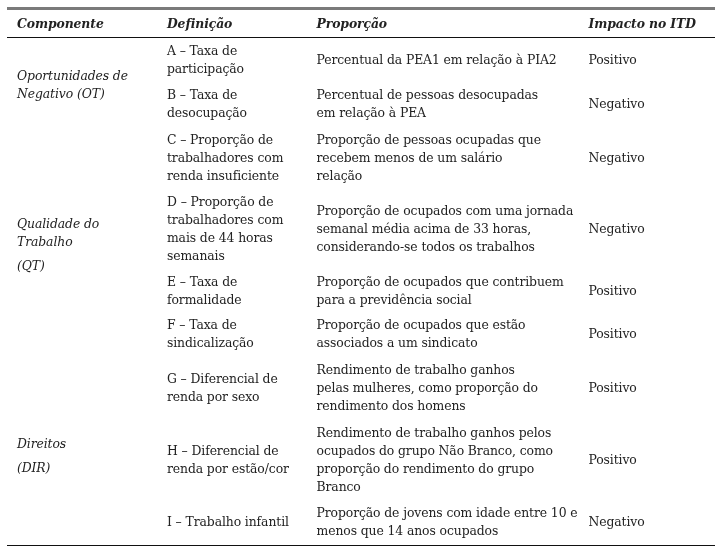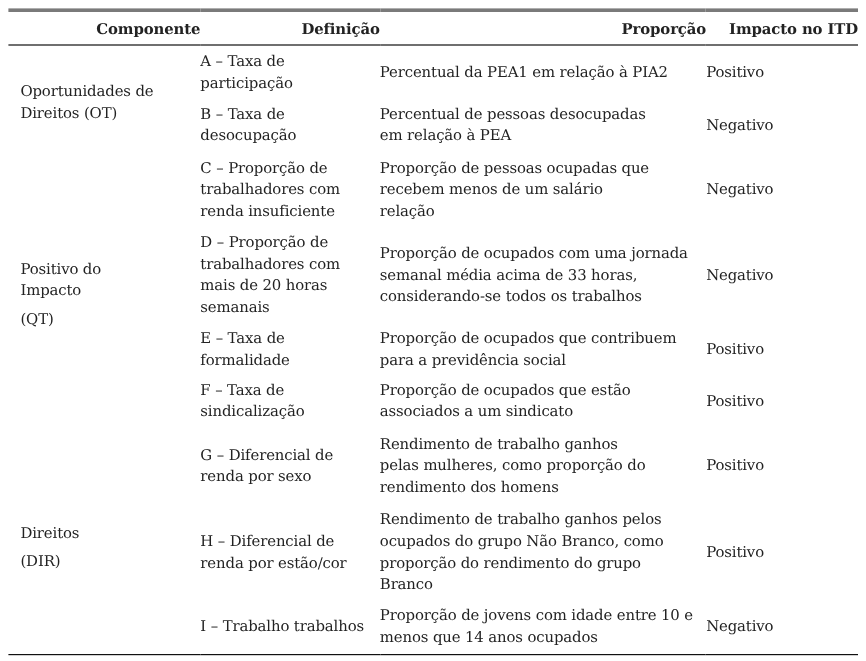--- a/index.html
+++ b/index.html
@@ -26,81 +26,82 @@
       letter-spacing: -0.1px;
     }
     .tbl thead tr {
       border-top: 3px solid #7a7a7a;
       border-bottom: 1.5px solid #111111;
     }
     .tbl tbody tr.last {
       border-bottom: 1.5px solid #111111;
     }
     .tbl th {
-      text-align: right;
+      text-align: left;
       font-weight: bold;
       padding: 5px 0 4px 0;
       height: 16px;
       vertical-align: middle;
+      font-style: italic;
     }
     .tbl td {
       vertical-align: middle;
       padding: 0;
     }
     .col-comp { width: 152px; padding-left: 10px !important; }
     .col-var  { width: 150px; }
     .col-def  { width: 277px; }
     .col-imp  { width: 129px; }
     .cell-var, .cell-def { padding: 2px 0 !important; }
-    .comp-cell { vertical-align: middle; padding-left: 10px !important; }
+    .comp-cell { vertical-align: middle; padding-left: 10px !important; font-style: italic; }
     .comp-cell span { display: block; }
   </style>
 </head>
 <body>
 
 <table class="tbl">
   <thead>
     <tr>
       <th class="col-comp">Componente</th>
       <th class="col-var">Definição</th>
       <th class="col-def">Proporção</th>
       <th class="col-imp">Impacto no ITD</th>
     </tr>
   </thead>
   <tbody>
 
     <tr style="height:44px">
       <td class="comp-cell" rowspan="2">
         <span style="margin-top:6px">Oportunidades de</span>
-        <span>Direitos (OT)</span>
+        <span>Negativo (OT)</span>
       </td>
       <td class="cell-var" style="padding-right:50px!important">A – Taxa de participação</td>
       <td class="cell-def">Percentual da PEA1 em relação à PIA2</td>
       <td>Positivo</td>
     </tr>
 
     <tr style="height:45px">
       <td class="cell-var" style="padding-right:50px!important">B – Taxa de desocupação</td>
       <td class="cell-def" style="padding-right:30px!important">Percentual de pessoas desocupadas em relação à PEA</td>
       <td>Negativo</td>
     </tr>
 
     <tr style="height:62px">
       <td class="comp-cell" rowspan="4">
-        <span style="margin-top:8px">Positivo do</span>
-        <span>Impacto</span>
+        <span style="margin-top:8px">Qualidade do</span>
+        <span>Trabalho</span>
         <span style="margin-top:6px">(QT)</span>
       </td>
       <td class="cell-var" style="padding-right:20px!important">C – Proporção de trabalhadores com renda insuficiente</td>
       <td class="cell-def" style="padding-right:40px!important">Proporção de pessoas ocupadas que recebem menos de um salário relação</td>
       <td>Negativo</td>
     </tr>
 
     <tr style="height:80px">
-      <td class="cell-var" style="padding-right:20px!important">D – Proporção de trabalhadores com mais de 20 horas semanais</td>
+      <td class="cell-var" style="padding-right:20px!important">D – Proporção de trabalhadores com mais de 44 horas semanais</td>
       <td class="cell-def" style="padding-right:10px!important">Proporção de ocupados com uma jornada semanal média acima de 33 horas, considerando-se todos os trabalhos</td>
       <td>Negativo</td>
     </tr>
 
     <tr style="height:44px">
       <td class="cell-var" style="padding-right:50px!important">E – Taxa de formalidade</td>
       <td class="cell-def" style="padding-right:20px!important">Proporção de ocupados que contribuem para a previdência social</td>
       <td>Positivo</td>
     </tr>
 
@@ -120,18 +121,18 @@
       <td>Positivo</td>
     </tr>
 
     <tr style="height:80px">
       <td class="cell-var" style="padding-right:10px!important">H – Diferencial de renda por estão/cor</td>
       <td class="cell-def" style="padding-right:30px!important">Rendimento de trabalho ganhos pelos ocupados do grupo Não Branco, como proporção do rendimento do grupo Branco</td>
       <td>Positivo</td>
     </tr>
 
     <tr class="last" style="height:46px">
-      <td class="cell-var">I – Trabalho trabalhos</td>
+      <td class="cell-var">I – Trabalho infantil</td>
       <td class="cell-def" style="padding-right:10px!important">Proporção de jovens com idade entre 10 e menos que 14 anos ocupados</td>
       <td>Negativo</td>
     </tr>
   </tbody>
 </table>
 
 </body></html>

